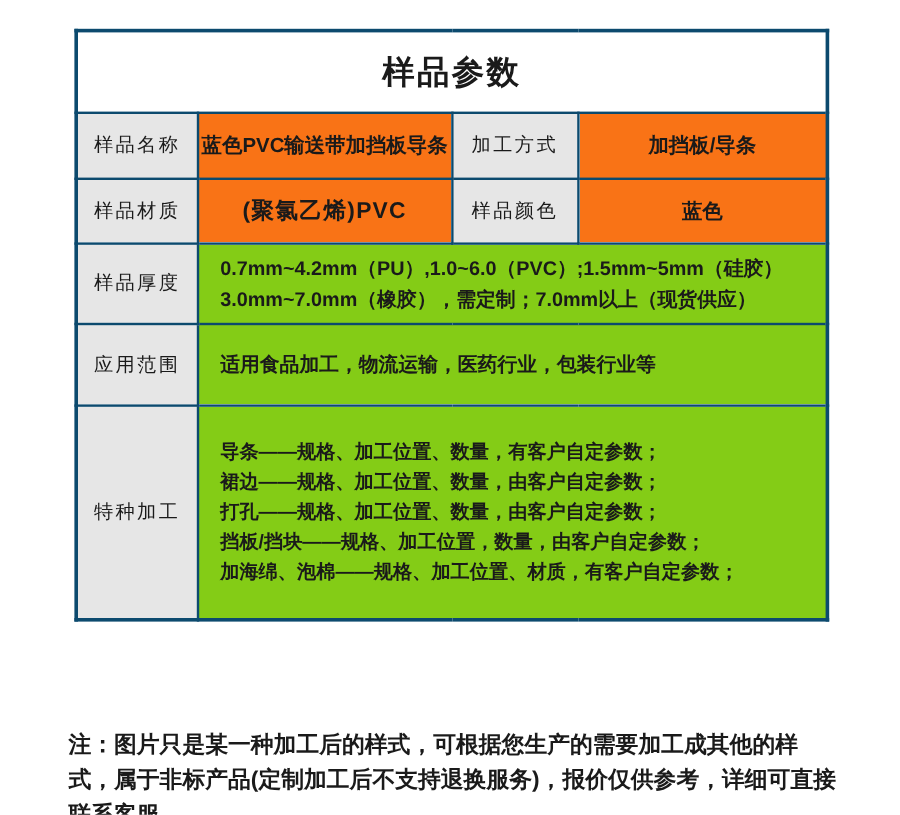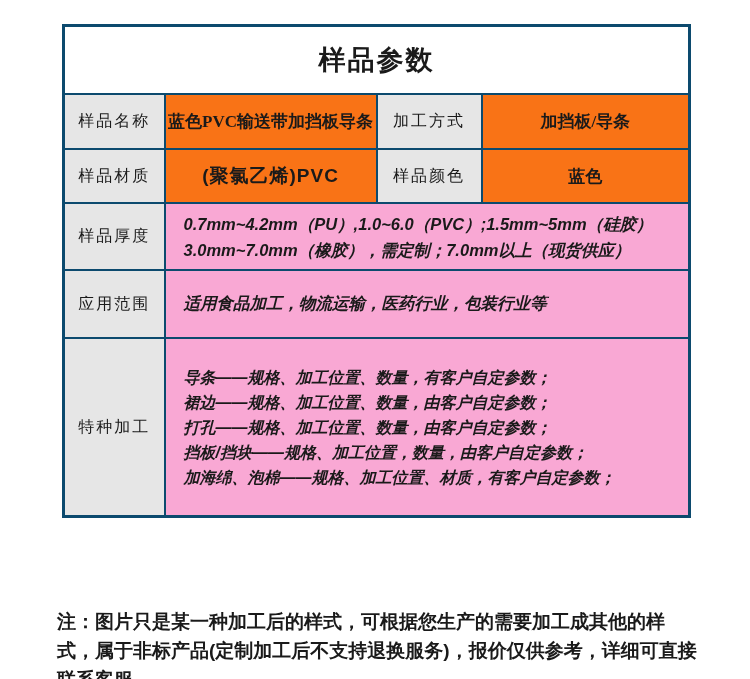--- a/index.html
+++ b/index.html
@@ -49,29 +49,28 @@
     font-weight: 500;
     letter-spacing: 2px;
   }
   .value-cell {
     background: #f97316;
     text-align: center;
     font-size: 17px;
     font-weight: 700;
   }
   .wide-cell {
-    background: #f9a8d4;
+    background: #84cc16;
     text-align: left;
     padding-left: 18px;
     padding-right: 10px;
     font-size: 16.5px;
     font-weight: 600;
-    font-style: italic;
   }
-  .row-name td    { height: 51px; font-family: Liberation Serif, serif; }
+  .row-name td    { height: 51px; }
   .row-material td{ height: 50px; }
   .row-thick td   { height: 63px; }
   .row-apply td   { height: 64px; }
   .row-special td { height: 174px; }
   .row-joint td   { height: 52px; }
   .line {
     display: block;
     line-height: 26px;
   }
   .special-line {

